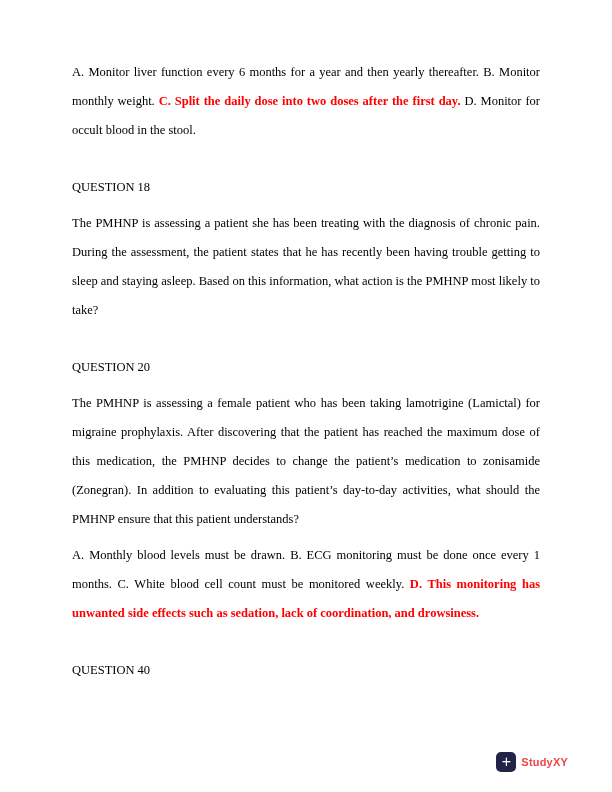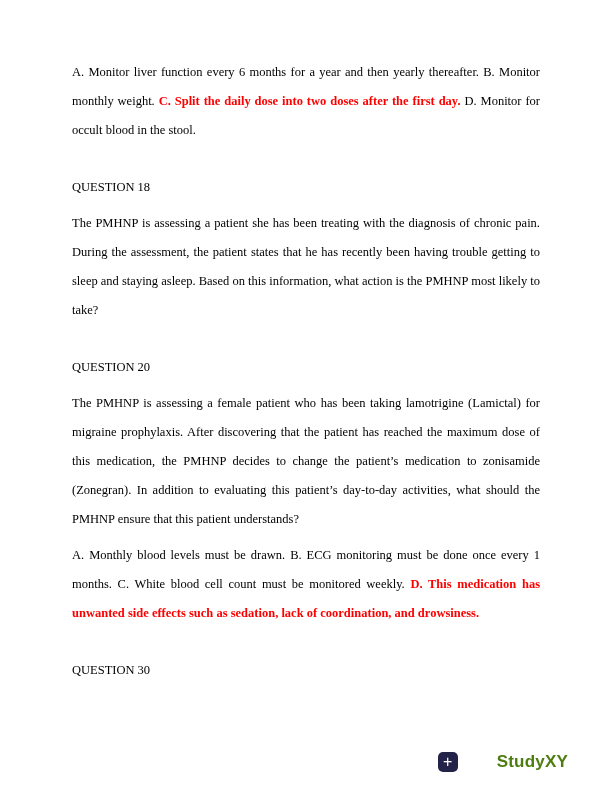--- a/index.html
+++ b/index.html
@@ -57,24 +57,23 @@
     align-items: center;
     justify-content: center;
     color: #ffffff;
     font-size: 16px;
     font-weight: 400;
     line-height: 1;
     padding-bottom: 1px;
     box-sizing: border-box;
   }
   .logo-text {
-    font-size: 17px;
-    color: #4d7c0f;
+    font-size: 11px;
+    color: #ef4444;
     letter-spacing: 0.2px;
-    margin-left: 34px;
   }
   .logo-text .t1 {
     font-weight: 600;
   }
   .logo-text .t2 {
     font-weight: 800;
   }
 </style>
 </head>
 <body>
@@ -86,23 +85,23 @@
 
     <p class="para heading">QUESTION 18</p>
 
     <p class="para">The PMHNP is assessing a patient she has been treating with the diagnosis of chronic pain. During the assessment, the patient states that he has recently been having trouble getting to sleep and staying asleep. Based on this information, what action is the PMHNP most likely to take?</p>
 
 
     <p class="para heading">QUESTION 20</p>
 
     <p class="para">The PMHNP is assessing a female patient who has been taking lamotrigine (Lamictal) for migraine prophylaxis. After discovering that the patient has reached the maximum dose of this medication, the PMHNP decides to change the patient’s medication to zonisamide (Zonegran). In addition to evaluating this patient’s day-to-day activities, what should the PMHNP ensure that this patient understands?</p>
 
-    <p class="para"><span>A. Monthly blood levels must be drawn. B. ECG monitoring must be done once every 1 months. C. White blood cell count must be monitored weekly. </span><span class="hl">D. This medication has unwanted side effects such as sedation, lack of coordination, and drowsiness.</span></p>
+    <p class="para"><span>A. Monthly blood levels must be drawn. B. ECG monitoring must be done once every 1 months. C. White blood cell count must be monitored weekly. </span><span class="hl">D. This monitoring has unwanted side effects such as sedation, lack of coordination, and drowsiness.</span></p>
 
-    <p class="para heading">QUESTION 30</p>
+    <p class="para heading">QUESTION 40</p>
 
   </div>
 
   <div class="footer">
     <div class="logo">
       <span class="logo-icon">+</span>
       <span class="logo-text"><span class="t1">Study</span><span class="t2">XY</span></span>
     </div>
   </div>
 </div>

